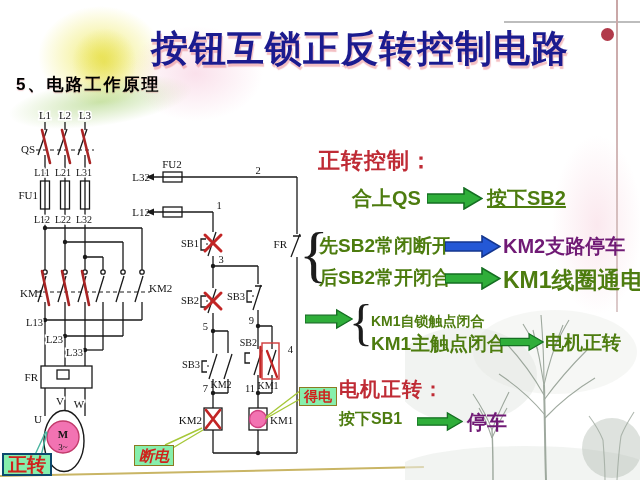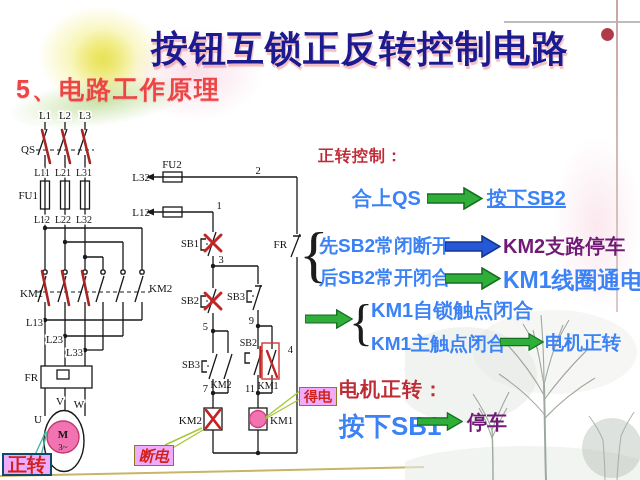--- a/index.html
+++ b/index.html
@@ -4,27 +4,27 @@
 <style>
   html,body{margin:0;padding:0;}
   body{width:640px;height:480px;position:relative;overflow:hidden;background:#ffffff;
        font-family:"Liberation Sans",sans-serif;}
   .abs{position:absolute;}
   
   .blob{position:absolute;border-radius:50%;pointer-events:none;}
   #page-title{left:148px;top:24px;width:424px;text-align:center;font-size:37px;font-weight:bold;
       color:#1b1b8f;letter-spacing:1px;white-space:nowrap;
       text-shadow:1px 3px 1px rgba(228,110,120,.45);}
-  #page-subtitle{left:16px;top:73px;font-size:25px;font-weight:bold;color:#ef4444;
+  #page-subtitle{left:16px;top:73px;font-size:17px;font-weight:bold;color:#000000;
       letter-spacing:2px;white-space:nowrap;text-shadow:0 1px 1px rgba(200,80,90,.3);}
-  .t{position:absolute;font-weight:bold;color:#3b82f6;white-space:nowrap;}
+  .t{position:absolute;font-weight:bold;color:#4d7c0f;white-space:nowrap;}
   .red{color:#701a75;}
   .head{color:#bf2b35;letter-spacing:1px;}
   .brace{position:absolute;font-family:"Liberation Serif",serif;font-weight:normal;color:#1c1c1c;}
-  .callout{position:absolute;background:#f0abfc;color:#d0221c;font-weight:bold;
+  .callout{position:absolute;background:#86efac;color:#d0221c;font-weight:bold;
       padding:0 4px;line-height:19px;white-space:nowrap;}
   svg text{font-family:"Liberation Serif",serif;fill:#141414;}
   .halo{paint-order:stroke;stroke:#ffffff;stroke-width:3px;}
   #tree-svg{filter:blur(0.5px);}
 </style>
 </head>
 <body>
 
 <div class="blob" style="left:38px;top:6px;width:125px;height:100px;background:radial-gradient(closest-side,rgba(238,233,90,.8),rgba(238,233,90,0));"></div>
 <div class="blob" style="left:72px;top:28px;width:65px;height:68px;background:radial-gradient(closest-side,rgba(225,215,50,.55),rgba(225,215,50,0));"></div>
@@ -258,21 +258,21 @@
     <text x="255" y="292" text-anchor="end" font-size="10.5">11</text>
     <text x="270" y="324">KM1</text>
     <text x="293" y="253" text-anchor="end" font-size="10.5">4</text>
   </g>
 </svg>
 
 <div class="callout" style="left:2px;top:453px;font-size:19px;border:2px solid #0c4a6e;">正转</div>
 <div class="callout" style="left:134px;top:445px;font-size:15px;border:1.5px solid #8a7a22;font-style:italic;">断电</div>
 <div class="callout" style="left:299px;top:387px;font-size:14px;line-height:17px;border:1.5px solid #8a7a22;">得电</div>
 
-<div class="t head" style="left:318px;top:146px;font-size:16px;">正转控制：</div>
+<div class="t head" style="left:318px;top:146px;font-size:22px;">正转控制：</div>
 
 <div class="t" style="left:352px;top:185px;font-size:20px;">合上QS</div>
 <svg class="abs" style="left:427px;top:187px;" width="56" height="23" viewBox="0 0 56 23">
   <polygon points="0,7 37,7 37,1 55,11.5 37,22 37,16 0,16" fill="#2fae3a" stroke="#156f22" stroke-width="1.6"></polygon>
   </svg>
 <div class="t" style="left:487px;top:185px;font-size:20px;text-decoration:underline;">按下SB2</div>
 
 <div class="brace" style="left:299px;top:219px;font-size:62px;line-height:70px;">{</div>
 
 <div class="t" style="left:319px;top:233px;font-size:19px;">先SB2常闭断开</div>
@@ -284,25 +284,25 @@
 <div class="t" style="left:319px;top:265px;font-size:19px;">后SB2常开闭合</div>
 <svg class="abs" style="left:445px;top:267px;" width="56" height="23" viewBox="0 0 56 23">
   <polygon points="0,7 37,7 37,1 55,11.5 37,22 37,16 0,16" fill="#2fae3a" stroke="#156f22" stroke-width="1.6"></polygon>
   </svg>
 <div class="t" style="left:503px;top:265px;font-size:23px;">KM1线圈通电</div>
 
 <svg class="abs" style="left:305px;top:308px;" width="48" height="22" viewBox="0 0 56 23">
   <polygon points="0,7 37,7 37,1 55,11.5 37,22 37,16 0,16" fill="#2fae3a" stroke="#156f22" stroke-width="1.6"></polygon>
   </svg>
 <div class="brace" style="left:349px;top:293px;font-size:50px;line-height:58px;">{</div>
-<div class="t" style="left:371px;top:297px;font-size:20px;">KM1自锁触点闭合</div>
+<div class="t" style="left:371px;top:313px;font-size:14px;">KM1自锁触点闭合</div>
 <div class="t" style="left:371px;top:331px;font-size:19px;">KM1主触点闭合</div>
 <svg class="abs" style="left:500px;top:332px;" width="44" height="20" viewBox="0 0 56 23">
   <polygon points="0,7 37,7 37,1 55,11.5 37,22 37,16 0,16" fill="#2fae3a" stroke="#156f22" stroke-width="1.6"></polygon>
   </svg>
 <div class="t" style="left:545px;top:330px;font-size:19px;">电机正转</div>
 
 <div class="t head" style="left:339px;top:376px;font-size:20px;">电机正转：</div>
-<div class="t" style="left:339px;top:409px;font-size:26px;">按下SB1</div>
+<div class="t" style="left:339px;top:409px;font-size:16px;">按下SB1</div>
 <svg class="abs" style="left:417px;top:411px;" width="46" height="21" viewBox="0 0 56 23">
   <polygon points="0,7 37,7 37,1 55,11.5 37,22 37,16 0,16" fill="#2fae3a" stroke="#156f22" stroke-width="1.6"></polygon>
   </svg>
 <div class="t red" style="left:467px;top:409px;font-size:20px;">停车</div>
 
 </body></html>

